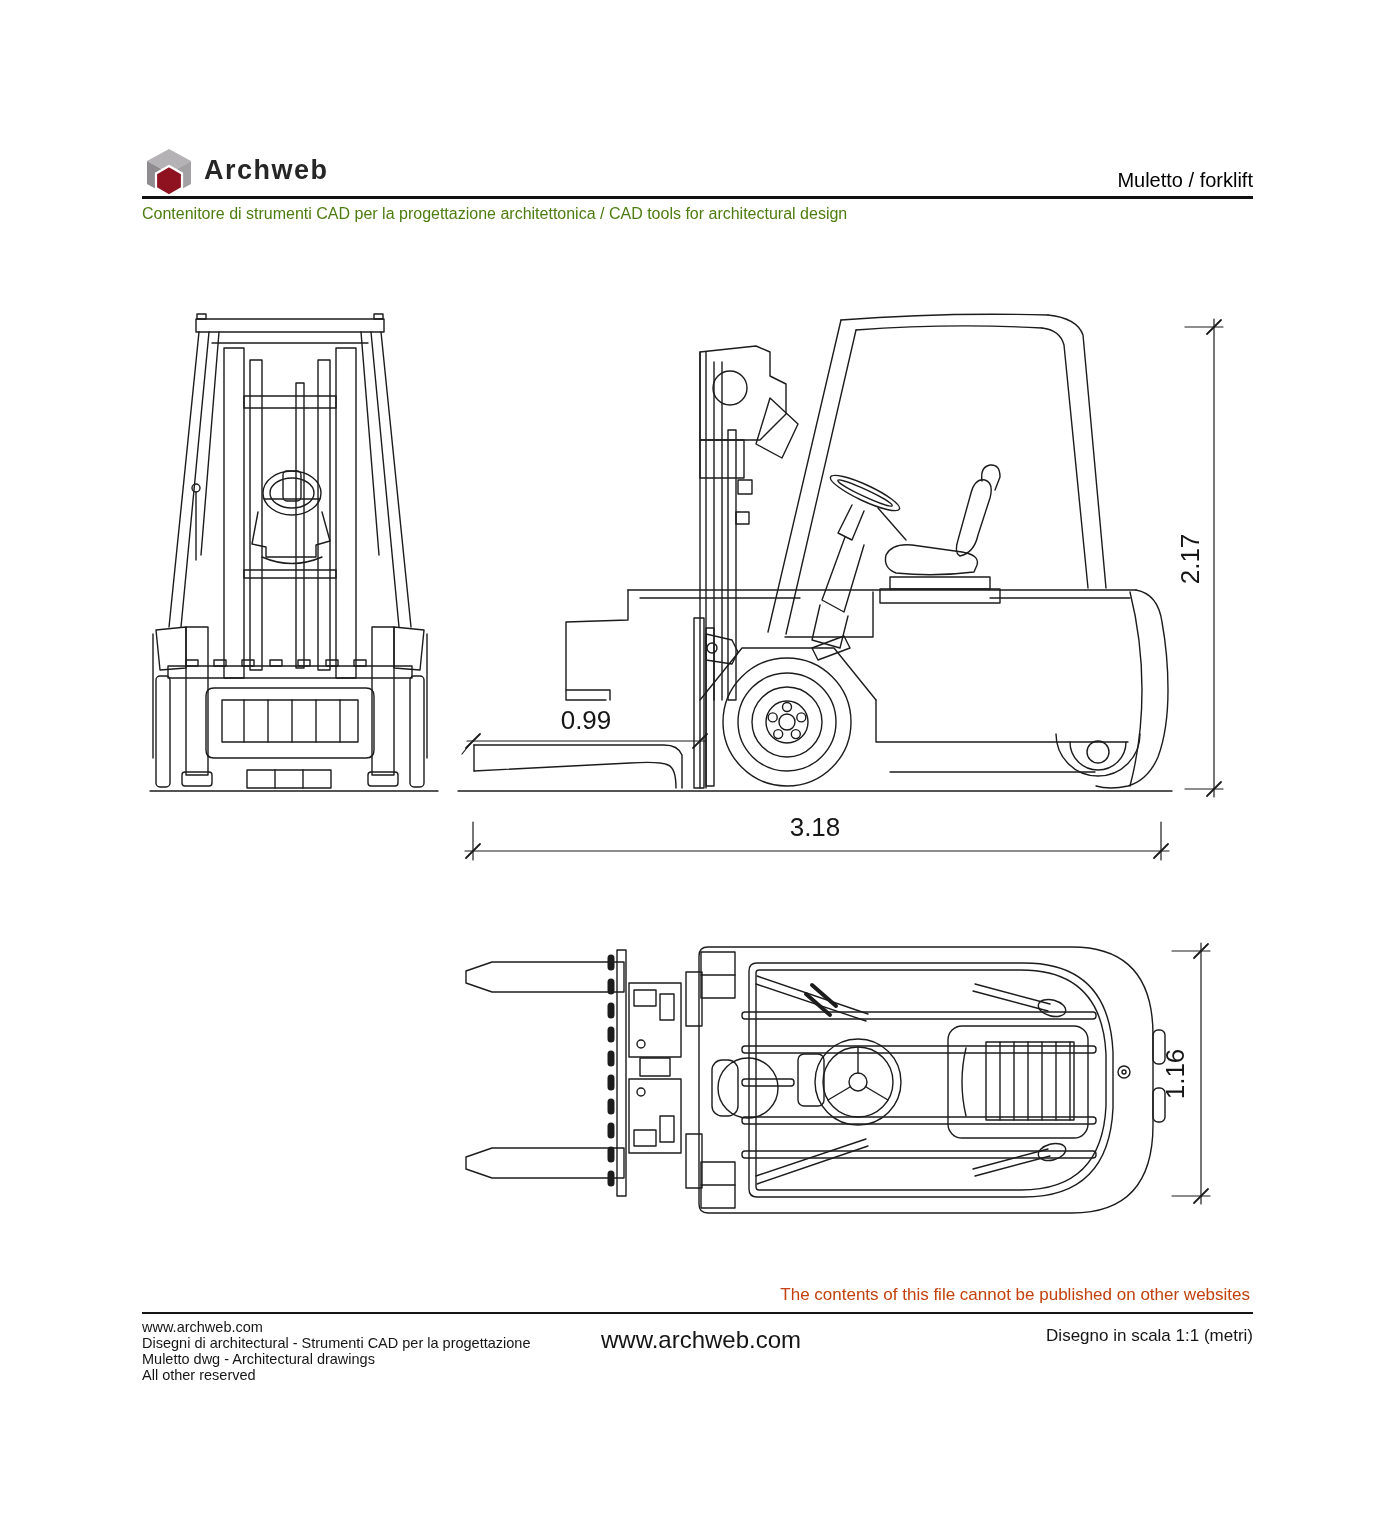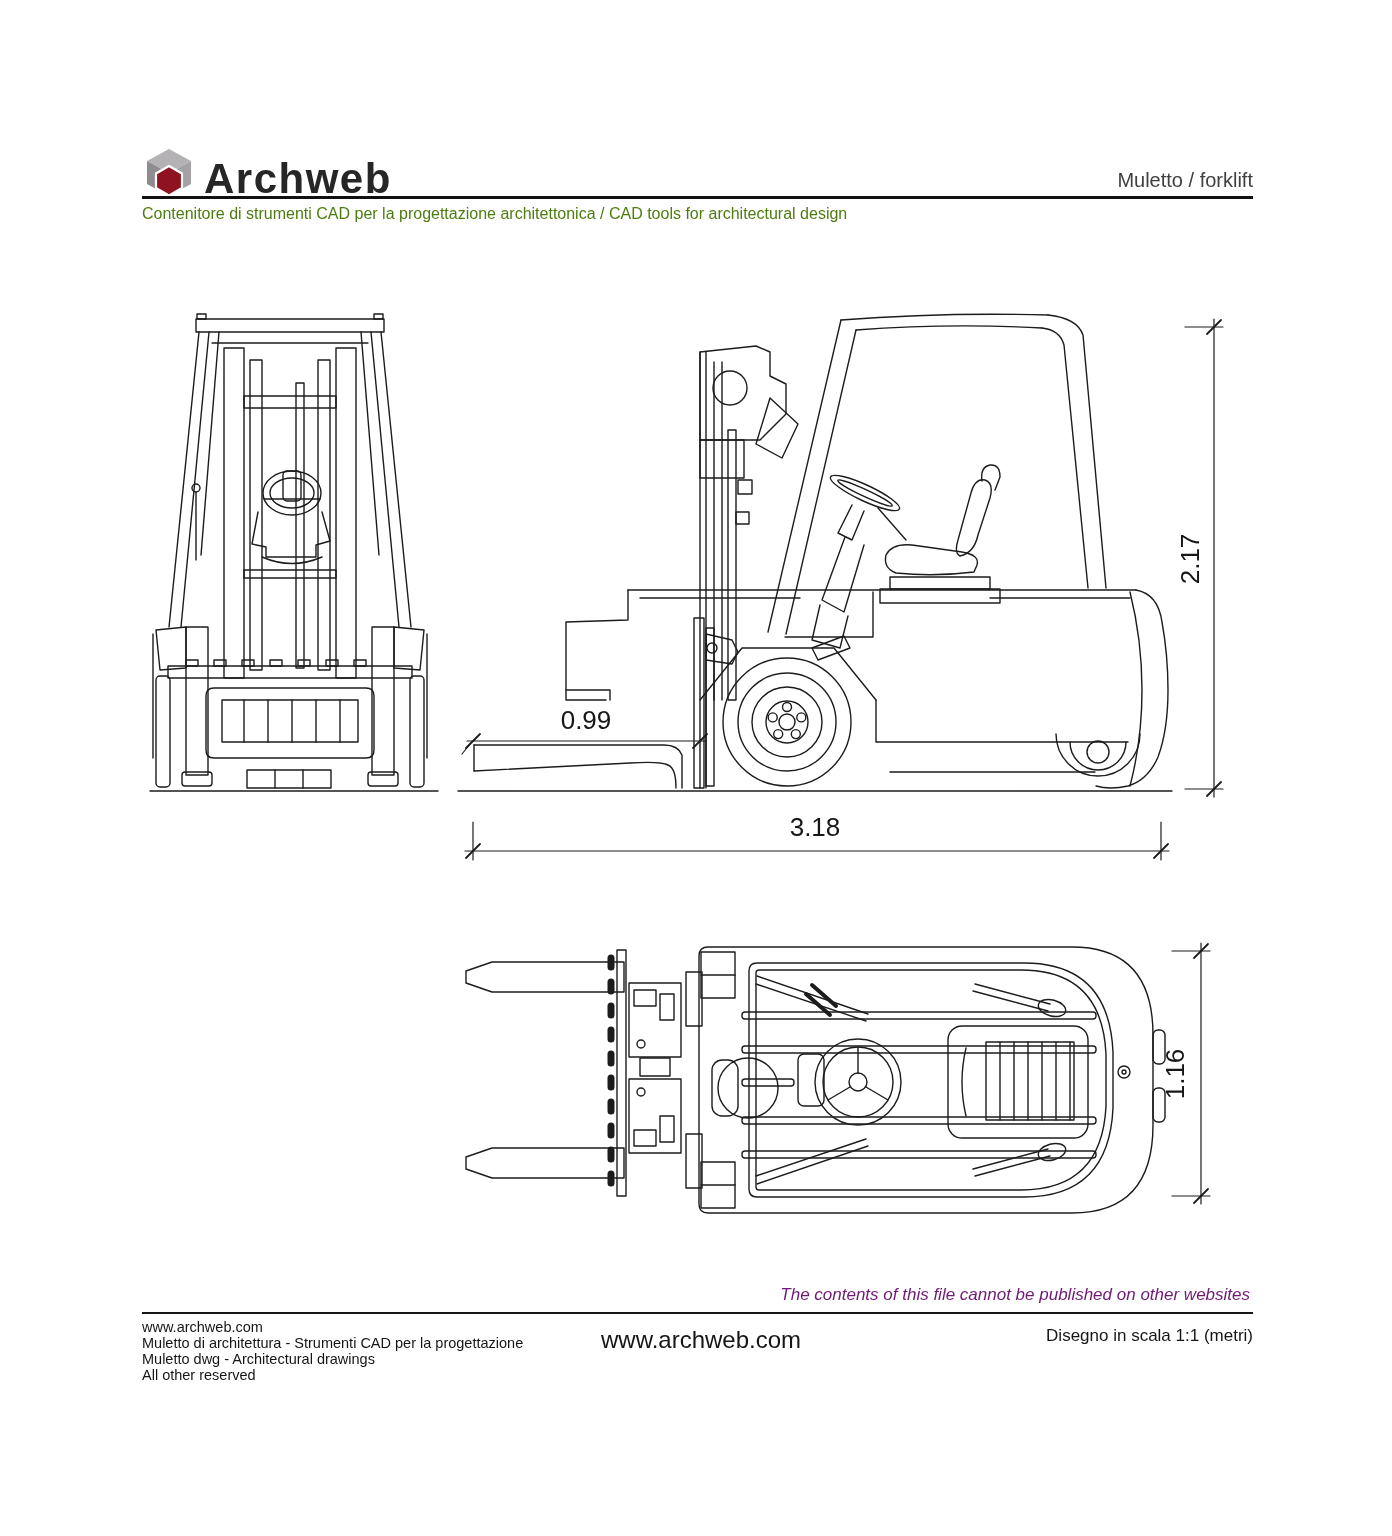--- a/index.html
+++ b/index.html
@@ -1,26 +1,26 @@
 <!DOCTYPE html>
 <html><head>
 <meta charset="utf-8">
 <style>
   html,body{margin:0;padding:0;background:#ffffff;}
   .page{position:relative;width:1392px;height:1536px;background:#ffffff;overflow:hidden;
         font-family:"Liberation Sans", sans-serif;color:#1c1c1c;}
   .abs{position:absolute;}
   
-  .brand{left:204px;top:155px;font-size:42px;font-weight:bold;letter-spacing:1.5px;color:#262626;}
-  .doc-title{right:139px;top:169px;font-size:20px;color:#404040;text-align:center;}
+  .brand{left:204px;top:155px;font-size:27px;font-weight:bold;letter-spacing:1.5px;color:#262626;}
+  .doc-title{right:139px;top:169px;font-size:20px;color:#000000;text-align:center;}
   .header-rule{left:142px;top:196px;width:1111px;height:3px;background:#111;}
   .subtitle{left:142px;top:205px;font-size:16px;color:#4d7c0f;}
   
   .notice-it{left:142px;top:1287px;font-size:16px;color:#161616;}
-  .notice-en{right:142px;top:1285px;font-size:17px;color:#701a75;font-style:italic;}
+  .notice-en{right:142px;top:1285px;font-size:17px;color:#c2410c;}
   .footer-rule{left:142px;top:1312px;width:1111px;height:2px;background:#161616;}
   .foot-block{left:142px;top:1319px;font-size:14.5px;line-height:16px;color:#161616;}
   .site-center{left:601px;top:1326px;font-size:24px;color:#161616;}
   .scale-note{right:139px;top:1326px;font-size:17px;color:#161616;}
   svg text{font-family:"Liberation Sans", sans-serif;}
   .dim-text{font-size:26px;fill:#161616;}
 </style>
 </head>
 <body>
 
@@ -292,20 +292,20 @@
     <text class="dim-text" x="586" y="729" text-anchor="middle">0.99</text>
     <text class="dim-text" x="815" y="836" text-anchor="middle">3.18</text>
     <text class="dim-text" text-anchor="middle" transform="translate(1199 559) rotate(-90)">2.17</text>
     <text class="dim-text" text-anchor="middle" transform="translate(1184 1074) rotate(-90)">1.16</text>
   </svg>
 
   <span class="abs notice-en">The contents of this file cannot be published on other websites</span>
   <div class="abs footer-rule"></div>
   <div class="abs foot-block">
     <div>www.archweb.com</div>
-    <div>Muletto di architettura - Strumenti CAD  per la progettazione</div>
+    <div>Disegni di architectural - Strumenti CAD  per la progettazione</div>
     <div>Muletto dwg - Architectural drawings</div>
     <div>All other reserved</div>
   </div>
   <span class="abs site-center">www.archweb.com</span>
   <span class="abs scale-note">Disegno in scala 1:1 (metri)</span>
 
 </div>
 
 </body></html>

